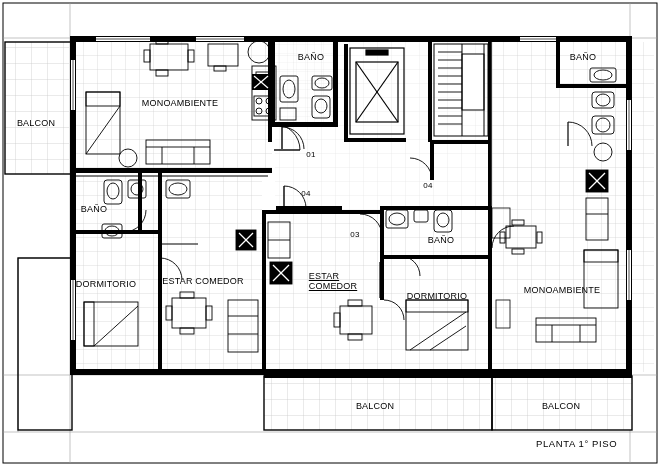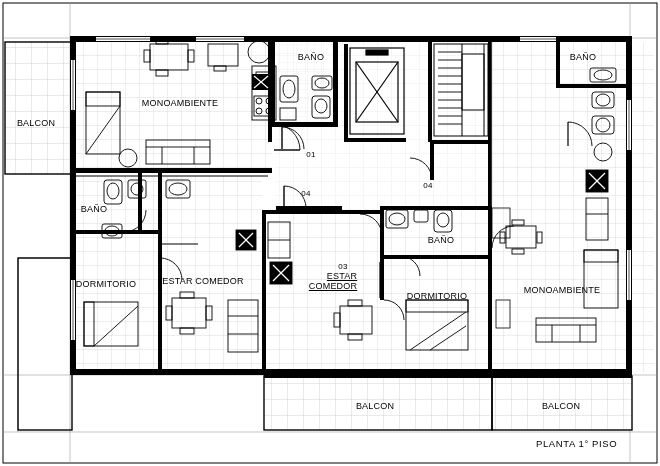--- a/index.html
+++ b/index.html
@@ -22,21 +22,21 @@
     height: 466px;
   }
   .lbl {
     position: absolute;
     font-family: "Liberation Sans", sans-serif;
     font-size: 9px;
     color: #000000;
     white-space: pre;
     line-height: 10px;
     letter-spacing: 0.2px;
-    text-align: right;
+    text-align: left;
     transform: translate(-50%, -50%);
     pointer-events: none;
   }
   .lbl.small { font-size: 8px; }
   .title {
     position: absolute;
     font-size: 9.5px;
     letter-spacing: 0.6px;
     color: #000;
     white-space: pre;
@@ -423,17 +423,17 @@
   <div class="lbl" style="left:203px; top:281px;">ESTAR COMEDOR</div>
   <div class="lbl" style="left:333px; top:281px;text-decoration:underline;">ESTAR
 COMEDOR</div>
   <div class="lbl" style="left:437px; top:296px;">DORMITORIO</div>
   <div class="lbl" style="left:562px; top:290px;">MONOAMBIENTE</div>
   <div class="lbl" style="left:375px; top:406px;">BALCON</div>
   <div class="lbl" style="left:561px; top:406px;">BALCON</div>
 
   <div class="lbl small" style="left:311px; top:155px;">01</div>
   <div class="lbl small" style="left:306px; top:194px;">04</div>
-  <div class="lbl small" style="left:343px; top:235px;margin-top:32px;">03</div>
+  <div class="lbl small" style="left:355px; top:235px;">03</div>
   <div class="lbl small" style="left:428px; top:186px;">04</div>
 
   <div class="title" style="left:536px; top:438px;">PLANTA 1° PISO</div>
 </div>
 
 </body></html>

